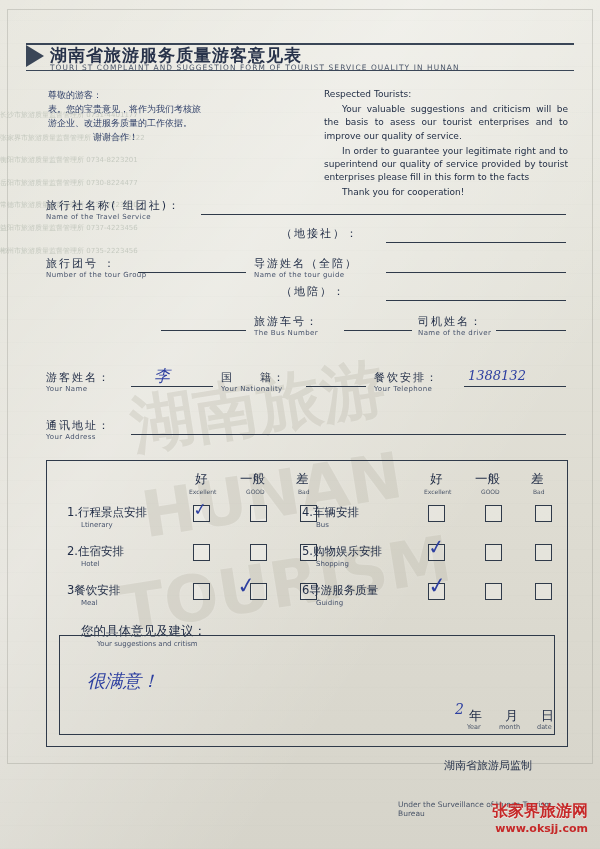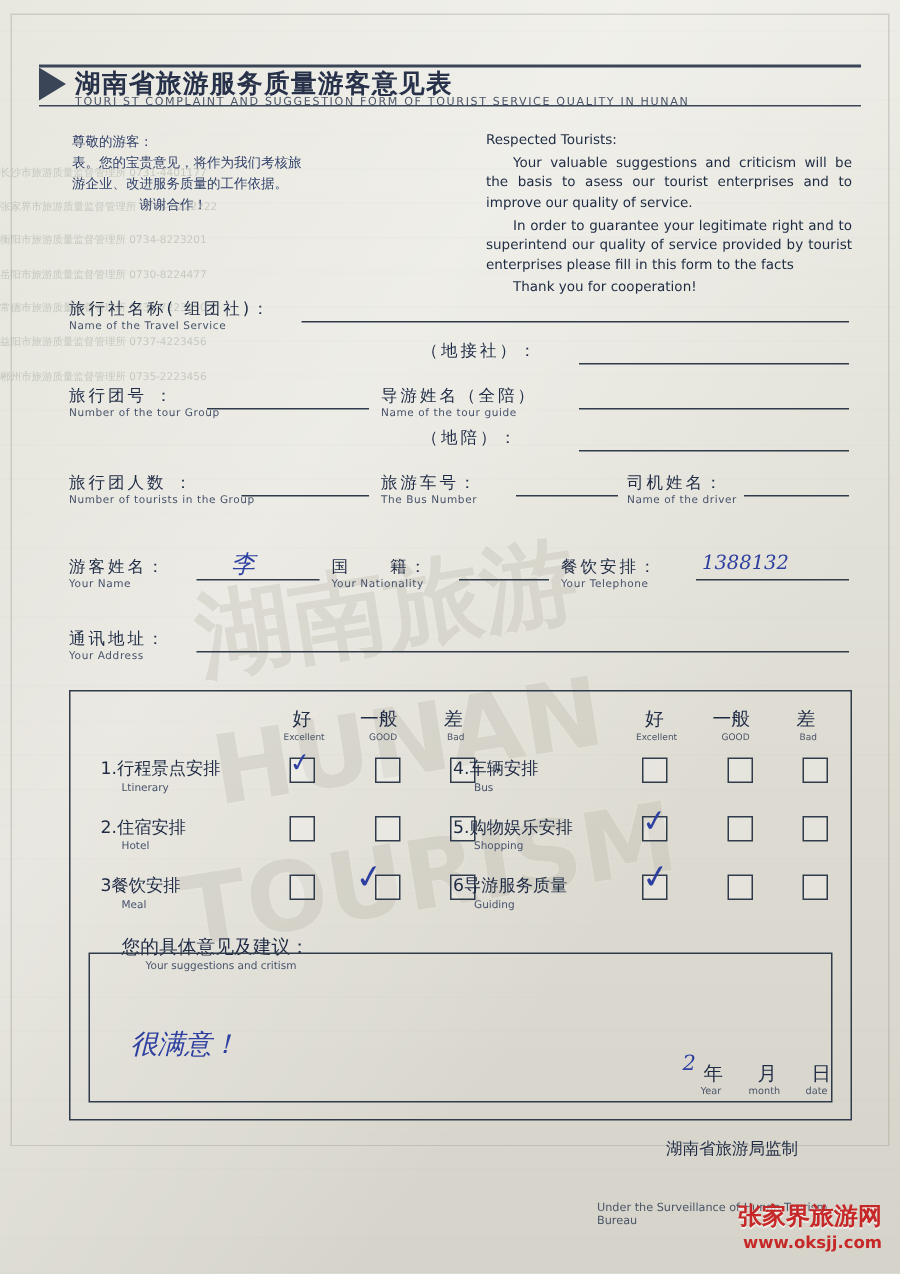--- a/index.html
+++ b/index.html
@@ -193,24 +193,20 @@
     <div class="lbl-cn">导游姓名（全陪）</div>
     <div class="lbl-en">Name   of   the   tour   guide</div>
   </div>
   <div class="line" style="left:360px;top:232px;width:180px;"></div>
 
   <div class="fld" style="left:255px;top:244px;">
     <div class="lbl-cn">（地陪）：</div>
   </div>
   <div class="line" style="left:360px;top:260px;width:180px;"></div>
 
-  <div class="fld" style="left:20px;top:274px;">
-    <div class="lbl-cn">旅行团人数 ：</div>
-    <div class="lbl-en">Number of tourists in the Group</div>
-  </div>
   <div class="line" style="left:135px;top:290px;width:85px;"></div>
 
   <div class="fld" style="left:228px;top:274px;">
     <div class="lbl-cn">旅游车号：</div>
     <div class="lbl-en">The Bus Number</div>
   </div>
   <div class="line" style="left:318px;top:290px;width:68px;"></div>
 
   <div class="fld" style="left:392px;top:274px;">
     <div class="lbl-cn">司机姓名：</div>
@@ -312,21 +308,21 @@
     </div>
     <div class="item-en" style="position:absolute;left:269px;top:138px;">Guiding</div>
     <div class="box" style="left:381px;top:122px;"></div>
     <div class="box" style="left:438px;top:122px;"></div>
     <div class="box" style="left:488px;top:122px;"></div>
     <div class="check" style="left:381px;top:112px;font-size:22px;">✓</div>
 
     <div class="item-cn" style="position:absolute;left:34px;top:162px;font-size:12.5px;">您的具体意见及建议：</div>
     <div class="item-en" style="position:absolute;left:50px;top:179px;">Your suggestions and critism</div>
     <div class="sug-box"></div>
-    <div class="hw" style="left:40px;top:223px;font-size:18px;">很满意！</div>
+    <div class="hw" style="left:40px;top:208px;font-size:18px;">很满意！</div>
 
     <div class="hw" style="left:408px;top:240px;font-size:14px;">2</div>
     <div class="foot-cn" style="left:422px;top:246px;font-size:13px;">年</div>
     <div class="foot-en" style="left:420px;top:262px;">Year</div>
     <div class="foot-cn" style="left:458px;top:246px;font-size:13px;">月</div>
     <div class="foot-en" style="left:452px;top:262px;">month</div>
     <div class="foot-cn" style="left:494px;top:246px;font-size:13px;">日</div>
     <div class="foot-en" style="left:490px;top:262px;">date</div>
   </div>
 

